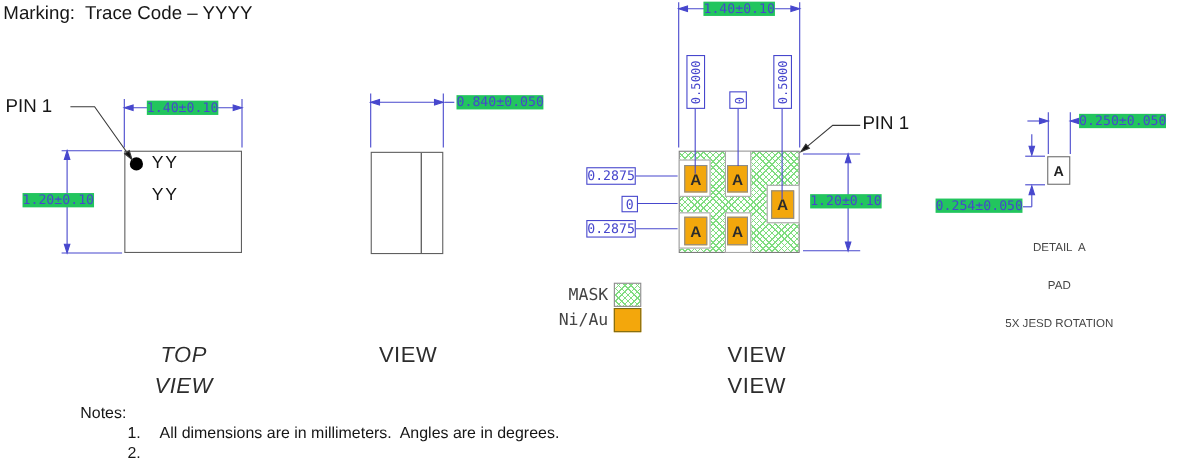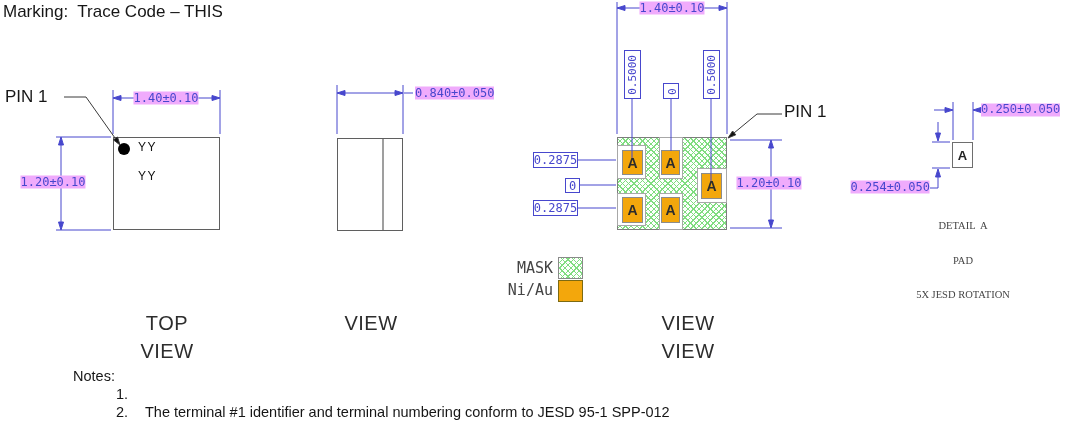--- a/index.html
+++ b/index.html
@@ -10,21 +10,21 @@
     --ink:#161616;
     --gray-ink:#454545;
   }
   *{margin:0;padding:0;box-sizing:border-box;}
   body{background:#ffffff;font-family:"Liberation Sans",sans-serif;}
   #canvas{position:relative;width:1080px;height:423px;background:#ffffff;overflow:hidden;}
   .abs{position:absolute;}
   .dimtxt{
     font-family:"DejaVu Sans Mono",monospace;
     font-size:12px;color:var(--blue);
-    background:#f0abfc;line-height:13px;white-space:pre;z-index:7;
+    background:#22c55e;line-height:13px;white-space:pre;z-index:7;
   }
   .ctr{transform:translate(-50%,-50%);}
   .vctr{transform:translateY(-50%);}
   .rctr{transform:translate(-100%,-50%);}
   .dimbox{
     border:1px solid var(--blue);background:#ffffff;color:var(--blue);
     font-family:"DejaVu Sans Mono",monospace;font-size:12px;
     display:flex;align-items:center;justify-content:center;z-index:7;line-height:1;
   }
   .vert-text{writing-mode:vertical-rl;transform:rotate(180deg);font-size:11px;letter-spacing:0px;}
@@ -45,43 +45,43 @@
     font-family:"Liberation Sans",sans-serif;font-weight:700;font-size:14px;color:#2c2c2c;
   }
   .view-label{
     text-align:center;font-size:20px;color:#2d2d2d;line-height:28px;z-index:7;letter-spacing:.5px;
   }
   .legend-label{
     font-family:"DejaVu Sans Mono",monospace;font-size:15px;color:var(--gray-ink);
     text-align:right;z-index:7;
   }
   .caption{
-    font-family:Liberation Serif, serif;font-size:10.5px;color:var(--gray-ink);
+    font-family:Liberation Sans, sans-serif;font-size:10.5px;color:var(--gray-ink);
     text-align:center;line-height:11.5px;z-index:7;white-space:pre;
   }
   .notes{font-size:14.5px;color:var(--ink);white-space:pre;z-index:7;margin-left:40px;}
   #overlay{position:absolute;left:0;top:0;z-index:6;pointer-events:none;}
   .marking-dot{background:#000;border-radius:50%;z-index:4;}
-  .yy{font-size:12px;color:#111;letter-spacing:1.5px;z-index:4;}
+  .yy{font-size:16px;color:#111;letter-spacing:1.5px;z-index:4;}
 </style>
 </head>
 <body>
 
 <div id="canvas">
 
-  <div class="abs blacktxt" style="left:3px;top:2px;font-size:17px;">Marking:  Trace Code – THIS</div>
+  <div class="abs blacktxt" style="left:3px;top:2px;font-size:17px;">Marking:  Trace Code – YYYY</div>
 
   <div class="abs body-outline" style="left:113px;top:137px;width:107px;height:93px;"></div>
   <div class="abs marking-dot" style="left:118px;top:143px;width:12px;height:12px;"></div>
   <div class="abs yy" style="left:138px;top:140px;">YY</div>
   <div class="abs yy" style="left:138px;top:169px;">YY</div>
   <div class="abs blacktxt" style="left:5px;top:87px;font-size:17px;">PIN 1</div>
   <div class="abs dimtxt ctr" style="left:166px;top:98px;">1.40±0.10</div>
   <div class="abs dimtxt ctr" style="left:53px;top:182px;">1.20±0.10</div>
-  <div class="abs view-label" style="left:117px;top:309px;width:100px;">
+  <div class="abs view-label" style="left:117px;top:309px;width:100px;font-style:italic;">
     <div>TOP</div>
     <div>VIEW</div>
   </div>
 
   <div class="abs body-outline" style="left:337px;top:138px;width:66px;height:93px;"></div>
   <div class="abs dimtxt vctr" style="left:415px;top:93px;">0.840±0.050</div>
   <div class="abs view-label" style="left:321px;top:309px;width:100px;">
     <div>VIEW</div>
   </div>
 
@@ -139,32 +139,32 @@
   </div>
 
   <div class="abs legend-label" style="left:495px;top:259px;width:58px;">MASK</div>
   <div class="abs hatch" style="left:558px;top:257px;width:25px;height:22px;border-color:#8a8a8a;z-index:2;"></div>
   <div class="abs legend-label" style="left:487px;top:281px;width:66px;">Ni/Au</div>
   <div class="abs" style="left:558px;top:280px;width:25px;height:22px;background:var(--orange);border:1px solid #7c6a12;z-index:2;"></div>
 
   <div class="abs" style="left:952px;top:142px;width:21px;height:26px;background:#fff;border:1.2px solid #6e6e6e;display:flex;align-items:center;justify-content:center;font-size:13px;font-weight:600;color:#222;z-index:3;">
     <span>A</span>
   </div>
-  <div class="abs dimtxt vctr" style="left:981px;top:110px;font-family:Liberation Mono, monospace;">0.250±0.050</div>
+  <div class="abs dimtxt vctr" style="left:981px;top:110px;">0.250±0.050</div>
   <div class="abs dimtxt rctr" style="left:930px;top:187px;">0.254±0.050</div>
   <div class="abs caption" style="left:903px;top:197px;width:120px;">
     <div>DETAIL  A</div>
     <div>PAD</div>
     <div>5X JESD ROTATION</div>
   </div>
 
   <div class="abs notes" style="left:33px;top:368px;">Notes:</div>
   <div class="abs notes" style="left:68px;top:386px;width:20px;text-align:right;">1.</div>
+  <div class="abs notes" style="left:105px;top:386px;">All dimensions are in millimeters.  Angles are in degrees.</div>
   <div class="abs notes" style="left:68px;top:404px;width:20px;text-align:right;">2.</div>
-  <div class="abs notes" style="left:105px;top:404px;">The terminal #1 identifier and terminal numbering conform to JESD 95-1 SPP-012</div>
 
   <svg id="overlay" width="1080" height="423" viewBox="0 0 1080 423">
 
     <g stroke="#4747cd" stroke-width="1" fill="#4747cd">
 
       <line x1="113" y1="90" x2="113" y2="134"></line>
       <line x1="220" y1="90" x2="220" y2="134"></line>
       <line x1="116" y1="98" x2="217" y2="98"></line>
       <polygon points="113,98 121,95.5 121,100.5"></polygon>
       <polygon points="220,98 212,95.5 212,100.5"></polygon>

